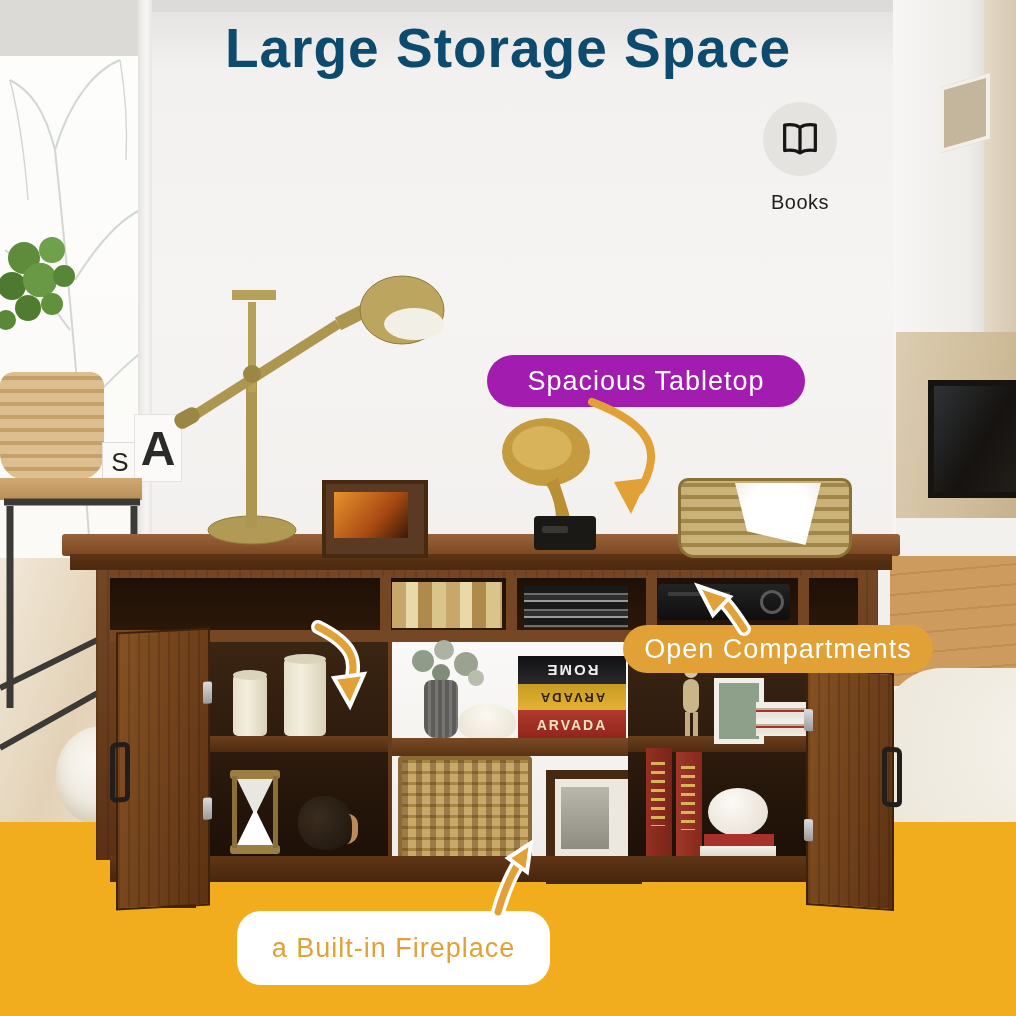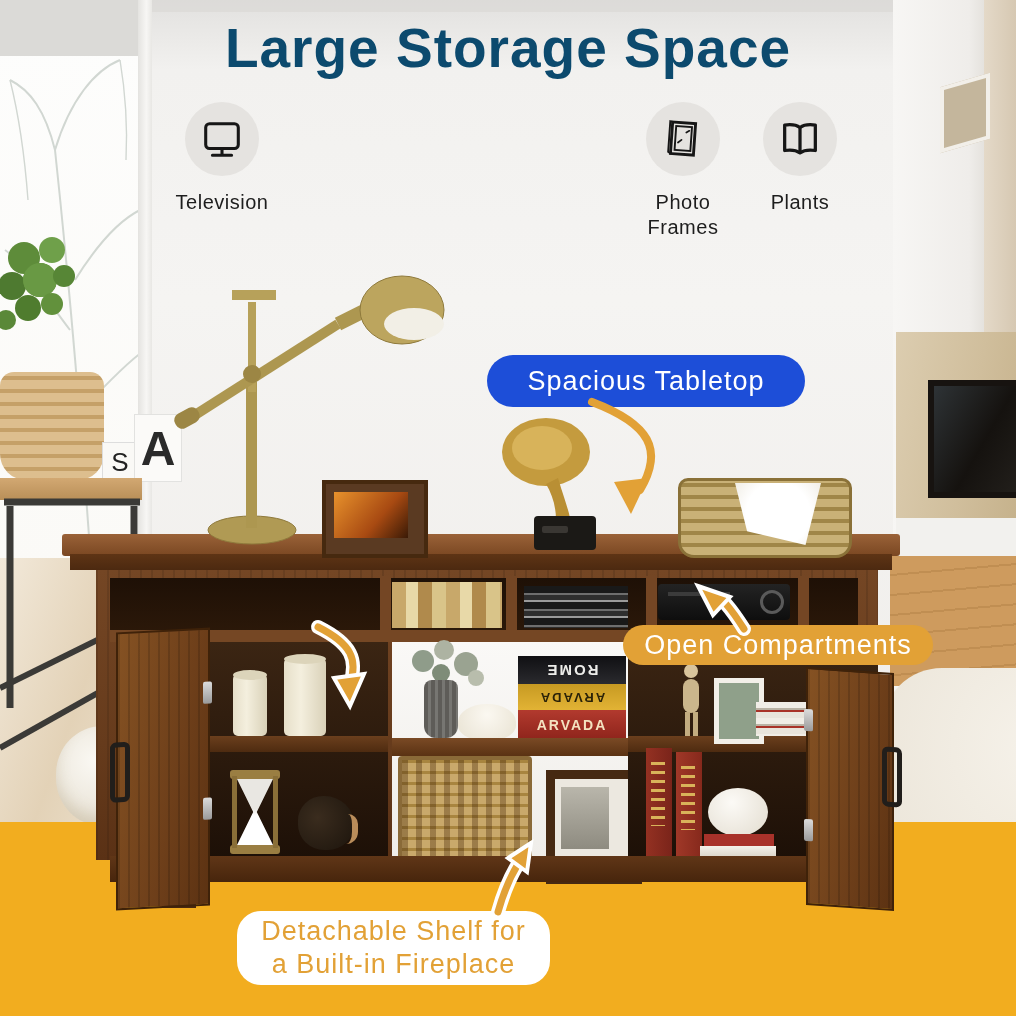--- a/index.html
+++ b/index.html
@@ -109,21 +109,21 @@
   .hR{right:-10px;top:72px;}
   .hinge{position:absolute;width:9px;height:22px;background:linear-gradient(#DCDCDC,#9A9A9A);border-radius:2px;}
   .hgL1{right:-4px;top:52px;} .hgL2{right:-4px;top:168px;}
   .hgR1{left:-4px;top:40px;} .hgR2{left:-4px;top:150px;}
 
   
   .pill{z-index:6;border-radius:26px;color:#fff;display:flex;align-items:center;justify-content:center;
         font-size:27px;letter-spacing:1px;text-align:center;}
   .pill-tab{left:487px;top:355px;width:318px;height:52px;}
   .pill-cab{left:78px;top:577px;width:315px;height:50px;}
-  .pill-open{left:623px;top:625px;width:310px;height:40px;}
+  .pill-open{left:623px;top:625px;width:310px;height:48px;}
   .pill-shelf{left:237px;top:911px;width:313px;height:74px;background:#fff;border-radius:24px;
         flex-direction:column;line-height:33px;font-size:27px;z-index:6;}
   .arrows{left:0;top:0;width:1016px;height:1016px;z-index:7;pointer-events:none;}
 
   
   .title{left:0;top:16px;width:1016px;text-align:center;font-size:55px;font-weight:bold;
          letter-spacing:1px;z-index:8;}
   .feature{position:absolute;top:102px;width:120px;text-align:center;z-index:8;}
   .fcircle{width:74px;height:74px;border-radius:50%;margin:0 auto;display:flex;align-items:center;justify-content:center;}
   .flabel{margin:14px auto 0;width:104px;font-size:20px;line-height:25px;color:#1D1D1D;letter-spacing:.5px;}
@@ -292,28 +292,27 @@
     <div class="handle hL"></div>
     <div class="hinge hgL1"></div>
     <div class="hinge hgL2"></div>
   </div>
   <div class="abs door doorR">
     <div class="handle hR"></div>
     <div class="hinge hgR1"></div>
     <div class="hinge hgR2"></div>
   </div>
 
-  <div class="abs pill pill-tab" style="background: #1d4ed8;">
+  <div class="abs pill pill-tab" style="background: #a21caf;">
     <span>Spacious Tabletop</span>
   </div>
   <div class="abs pill pill-open" style="background: rgb(226, 161, 54);">
     <span>Open Compartments</span>
   </div>
   <div class="abs pill-shelf pill" style="color: rgb(226, 161, 54);">
-    <span>Detachable Shelf for</span>
     <span>a Built-in Fireplace</span>
   </div>
 
   <svg class="abs arrows" viewBox="0 0 1016 1016">
 
     <g>
       <path d="M 592 402 C 650 424 664 450 640 490" fill="none" stroke="#E2A136" stroke-width="8" stroke-linecap="round"></path>
       <path d="M614 482 L648 478 L631 514 Z" fill="#E2A136"></path>
     </g>
 
@@ -331,54 +330,30 @@
 
     <g>
       <path d="M 498 912 C 503 894 509 879 518 864" fill="none" stroke="#FFFFFF" stroke-width="14" stroke-linecap="round"></path>
       <path d="M 498 912 C 503 894 509 879 518 864" fill="none" stroke="#E2A136" stroke-width="7" stroke-linecap="round"></path>
       <path d="M531 843 L508 858 L527 872 Z" fill="#E2A136" stroke="#FFFFFF" stroke-width="4"></path>
     </g>
   </svg>
 
   <div class="abs title" style="color: #0c4a6e;">Large Storage Space</div>
 
-  <div class="feature" style="left:162px">
-    <div class="fcircle" style="background: rgb(229, 227, 224);">
-      <svg width="46" height="46" viewBox="0 0 48 48">
-        <g fill="none" stroke="#161616" stroke-width="3.2" stroke-linecap="round" stroke-linejoin="round">
-          <rect x="7" y="8" width="34" height="26" rx="4"></rect>
-            <path d="M24 34 v6 M14 41 h20"></path>
-        </g>
-      </svg>
-    </div>
-    <div class="flabel">Television</div>
-  </div>
-
-
-
-
-  <div class="feature" style="left:623px">
-    <div class="fcircle" style="background: rgb(229, 227, 224);">
-      <svg width="46" height="46" viewBox="0 0 48 48">
-        <g fill="none" stroke="#161616" stroke-linecap="round" transform="rotate(4 24 24)">
-          <rect x="12" y="7" width="24" height="33" stroke-width="3"></rect>
-          <rect x="16" y="11" width="16.5" height="25" stroke-width="2"></rect>
-          <path d="M27 17 l3 -2 M19 28 l3.5 -3" stroke-width="1.8"></path>
-          <path d="M12 40 l-2.5 -1.5 V6.5 L12 7" stroke-width="2"></path>
-        </g>
-      </svg>
-    </div>
-    <div class="flabel">Photo Frames</div>
-  </div>
+
+
+
+
 
   <div class="feature" style="left:740px">
     <div class="fcircle" style="background: rgb(229, 227, 224);">
       <svg width="46" height="46" viewBox="0 0 48 48">
         <g fill="none" stroke="#161616" stroke-width="3.4" stroke-linejoin="round">
           <path d="M24 12 C 20.5 9.5 15 8.5 8 9.5 V36 C 15 35 20.5 36 24 38.5 C 27.5 36 33 35 40 36 V9.5 C 33 8.5 27.5 9.5 24 12 Z"></path>
           <path d="M24 12 V38"></path>
         </g>
       </svg>
     </div>
-    <div class="flabel">Plants</div>
+    <div class="flabel">Books</div>
   </div>
 
 </div>
 
 </body></html>

